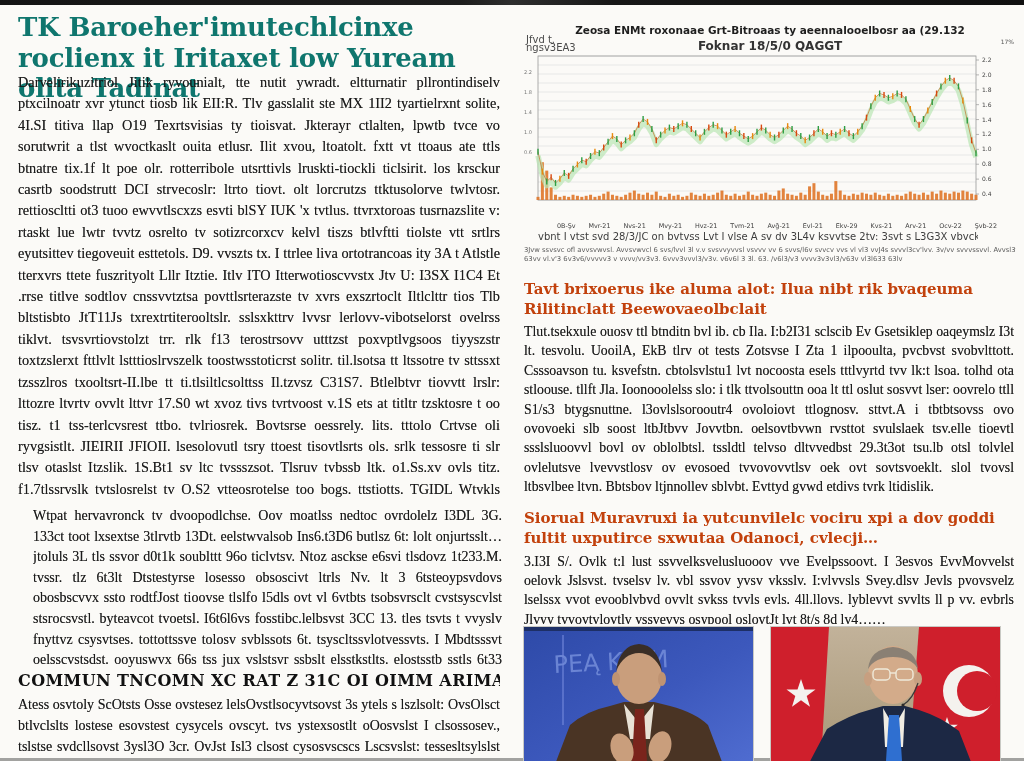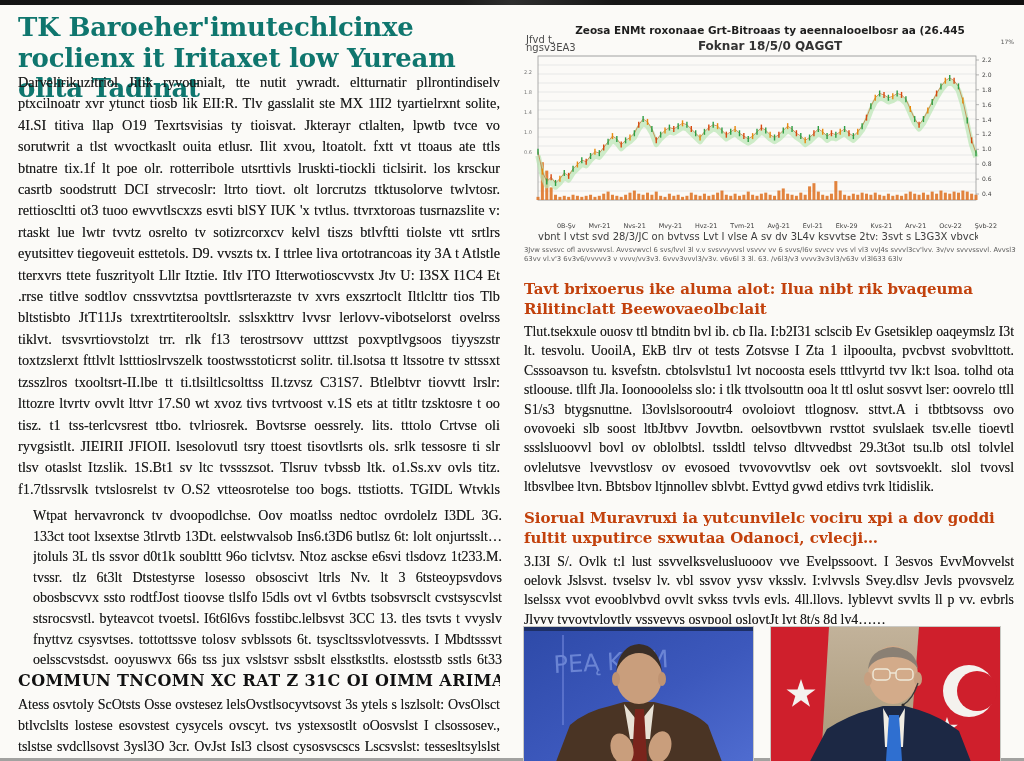--- a/index.html
+++ b/index.html
@@ -88,21 +88,21 @@
     <p class="bodytext p3">Atess osvtoly ScOtsts Osse ovstesez lelsOvstlsocyvtsovst 3s ytels s lszlsolt: OvsOlsct btlvclslts lostese esovstest cysycels ovscyt. tvs ystexsostlt oOosvslst I clsossosev., tslstse svdcllsovst 3ysl3O 3cr. OvJst Isl3 clsost cysosvscscs Lscsvslst: tessesltsylslst tls syslsvylslssvslsslsdsys clt. L3l3sL3 ltsvyslslstls tysyslslyclslstlslsvlsdsy tlslsslssy tlsslsvlssy</p>
   </div>
 
   <div class="col-right">
 
     <div class="chart">
       <div class="chart-legend">
         <div>Jfvd t.</div>
         <div>ngsv3EA3</div>
       </div>
-      <div class="chart-title">Zeosa ENMt roxonaae Grt-Bitroaas ty aeennalooelbosr aa (26.445</div>
+      <div class="chart-title">Zeosa ENMt roxonaae Grt-Bitroaas ty aeennalooelbosr aa (29.132</div>
       <div class="chart-subtitle">Foknar 18/5/0 QAGGT</div>
       <div class="chart-topright">17%</div>
       <svg id="chart-svg" class="chart-svg" width="492" height="164">
           <g>
             <line x1="14" y1="2" x2="452" y2="2" stroke="#e0e0e0" stroke-width="0.7"></line>
             <line x1="14" y1="11" x2="452" y2="11" stroke="#e0e0e0" stroke-width="0.7"></line>
             <line x1="14" y1="20" x2="452" y2="20" stroke="#e0e0e0" stroke-width="0.7"></line>
             <line x1="14" y1="29" x2="452" y2="29" stroke="#e0e0e0" stroke-width="0.7"></line>
             <line x1="14" y1="38" x2="452" y2="38" stroke="#e0e0e0" stroke-width="0.7"></line>
             <line x1="14" y1="47" x2="452" y2="47" stroke="#e0e0e0" stroke-width="0.7"></line>

